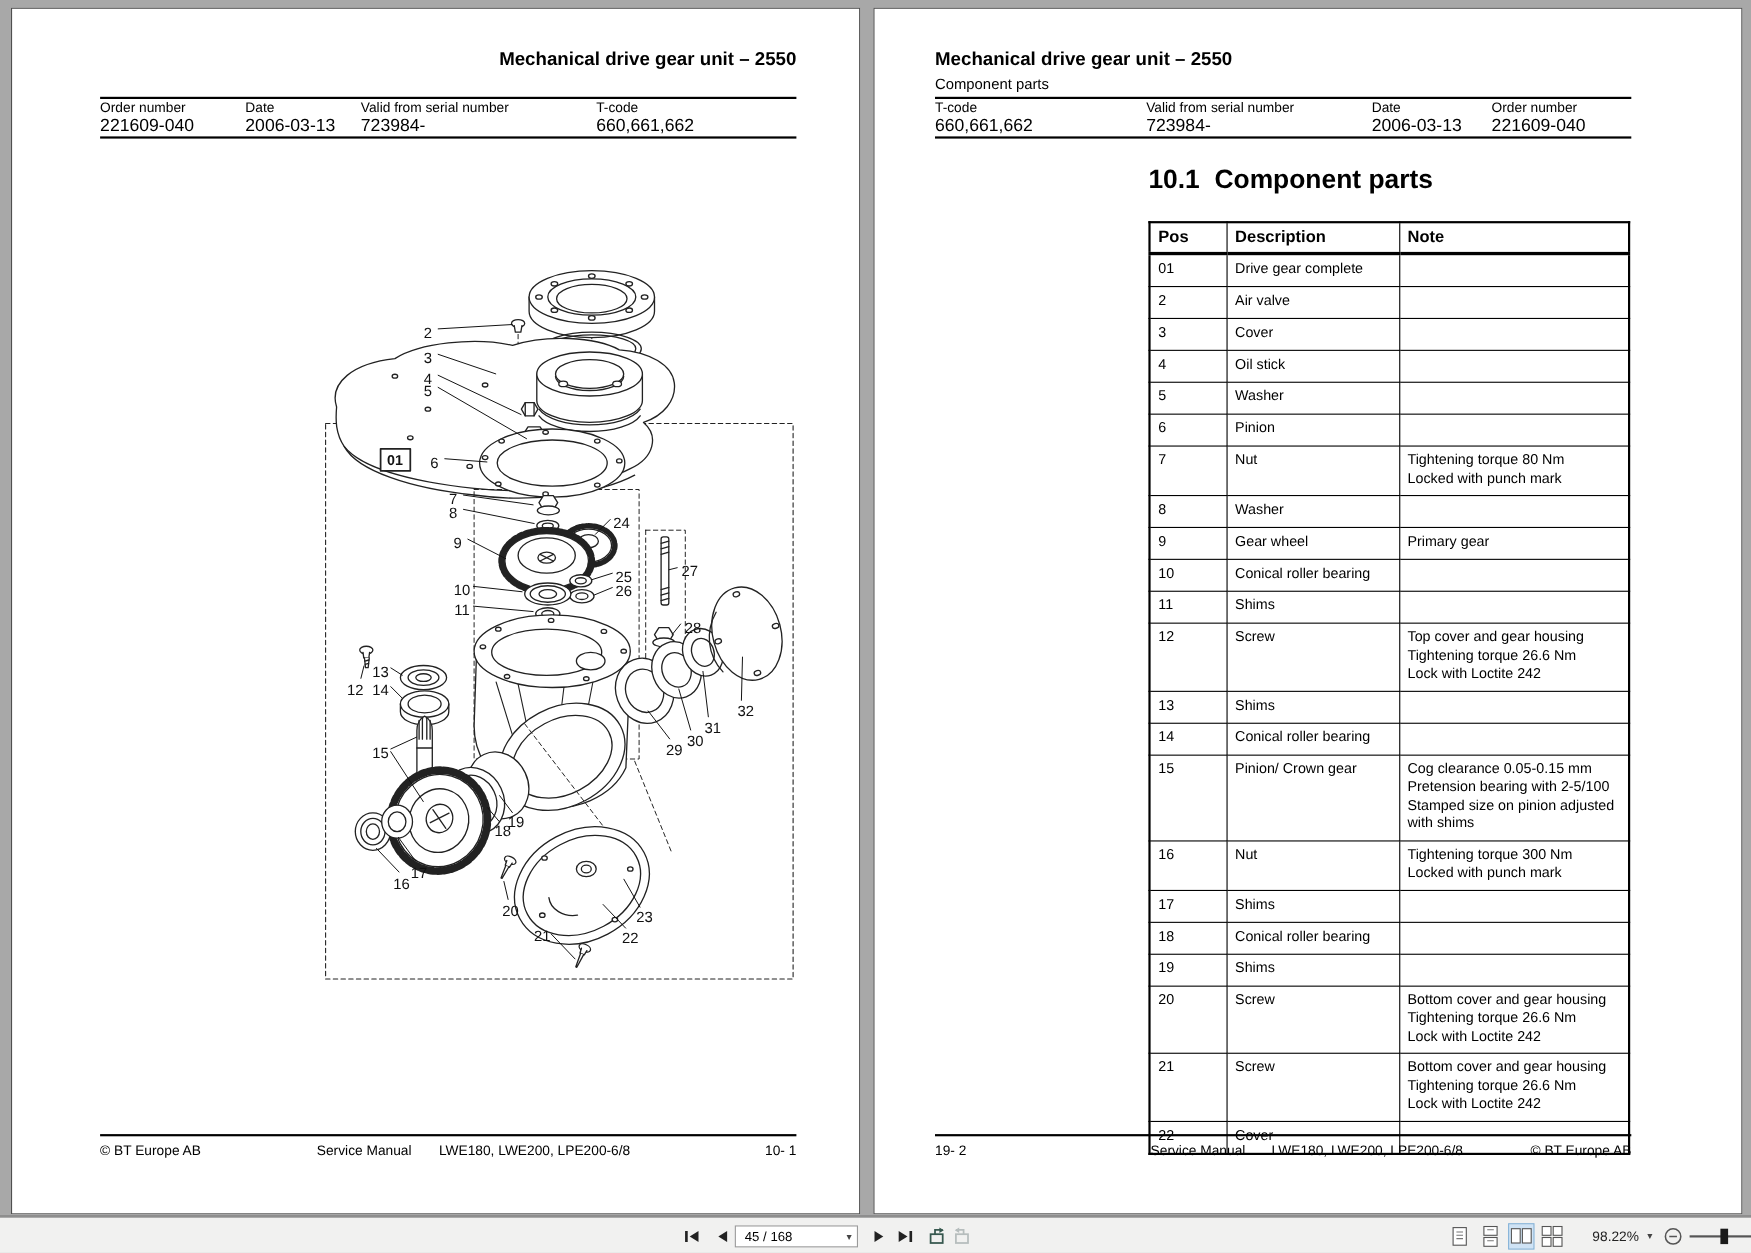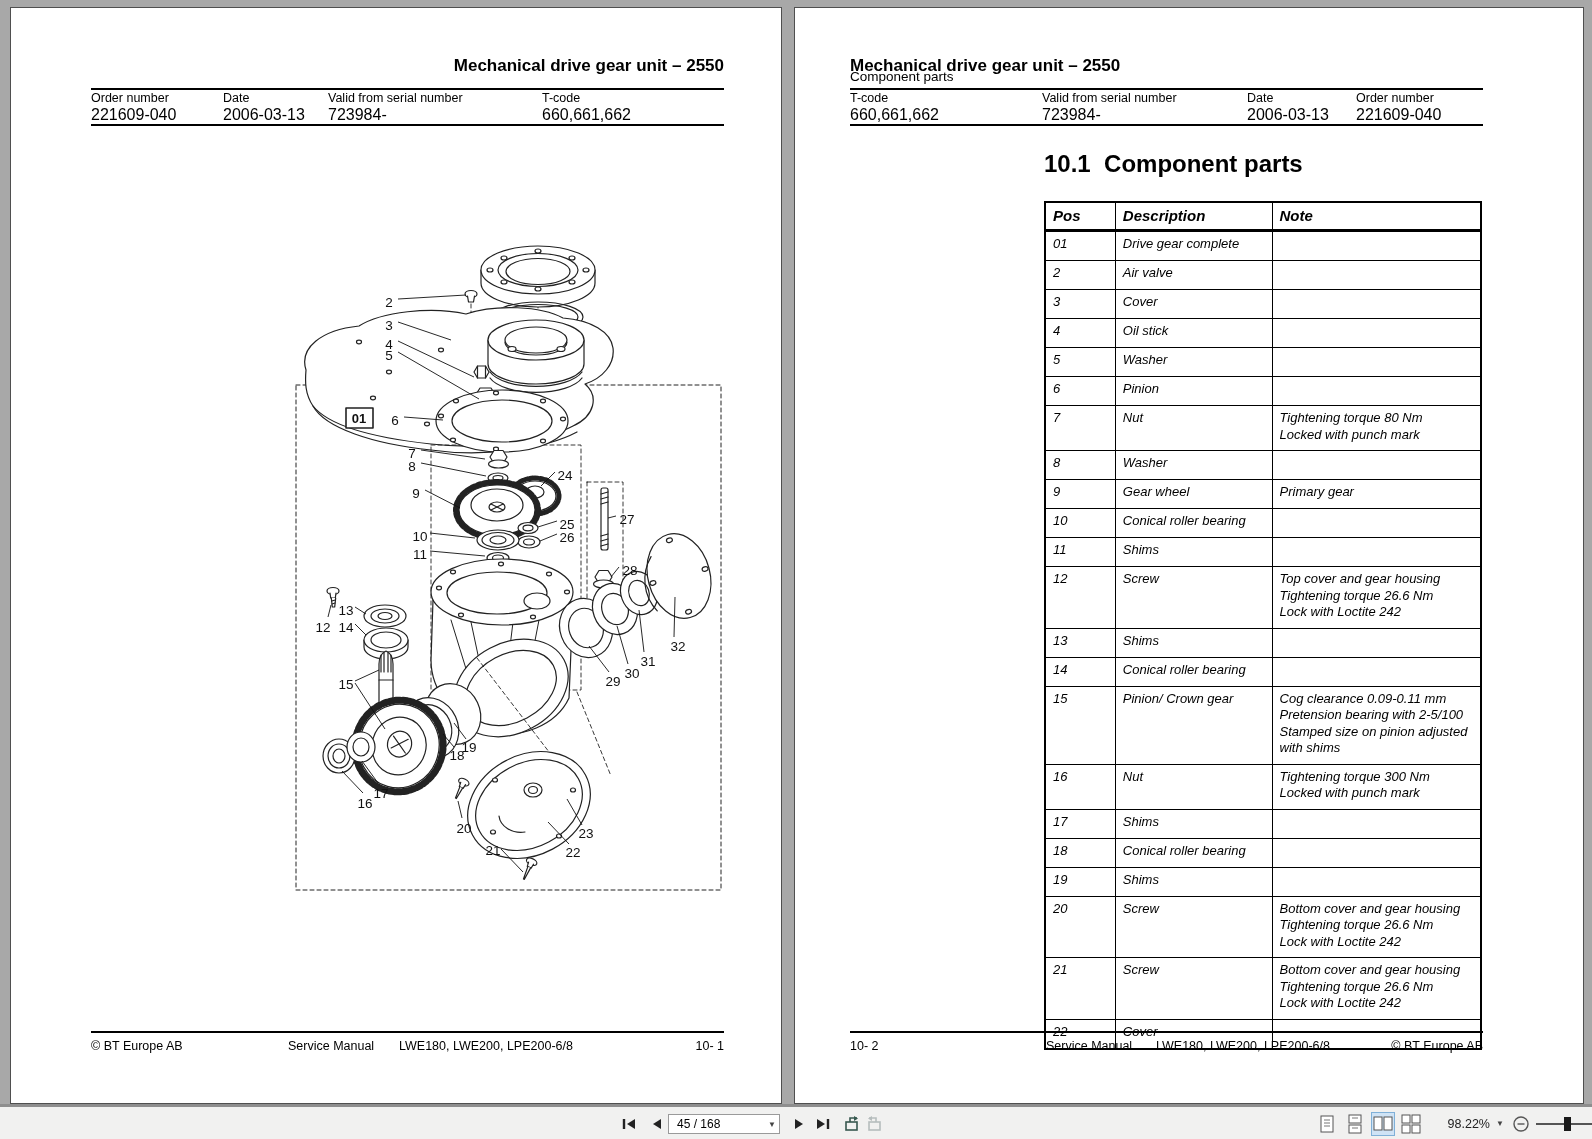--- a/index.html
+++ b/index.html
@@ -10,38 +10,38 @@
     -webkit-font-smoothing:antialiased;
   }
   .page{
     position:absolute;top:7px;height:1097px;background:#fff;
     border:1px solid #4f4f4f;box-sizing:border-box;
   }
   #page-l{left:10px;width:772px;}
   #page-r{left:794px;width:790px;}
   .content{position:absolute;left:80px;top:0;width:633px;height:100%;}
   #page-r .content{left:55px;width:633px;}
-  .hdr-title{position:absolute;top:36px;left:0;width:100%;font-size:17px;font-weight:bold;margin-top:12px;}
+  .hdr-title{position:absolute;top:36px;left:0;width:100%;font-size:17px;font-weight:bold;}
   .ta-r{text-align:right;}
   .hdr-sub{position:absolute;top:61px;left:0;font-size:13.5px;}
   .rule{position:absolute;left:0;width:100%;background:#000;}
   .rule-a{top:80px;height:1.5px;}
   .rule-b{top:116px;height:2px;}
   .rule-f{top:1023px;height:1.5px;}
   .info-label{position:absolute;top:83px;font-size:12.5px;font-weight:normal;}
   .info-value{position:absolute;top:98px;font-size:16px;}
   .sec-title{position:absolute;font-size:24px;font-weight:bold;line-height:30px;white-space:pre-wrap;}
   #page-l .sec-title{top:141px;left:193px;width:410px;}
   #page-r .sec-title{top:141px;left:194px;width:430px;}
   .footer-item{position:absolute;top:1031px;font-size:12.5px;}
   
   .parts-table{
     position:absolute;top:193px;left:194px;width:438px;
     border-collapse:collapse;table-layout:fixed;
-    border:2px solid #000;font-size:13px;font-style:italic;
+    border:2px solid #000;font-size:13px;
   }
   .parts-table th{
     border:1px solid #000;border-bottom:3px solid #000;
     text-align:left;font-size:15px;padding:4px 7px 5px;
   }
   .parts-table td{
     border:1px solid #000;vertical-align:top;
     padding:4px 7px 7px;height:17px;line-height:16.5px;
   }
   
@@ -530,21 +530,21 @@
           </tr>
           <tr>
             <td>14</td>
             <td>Conical roller bearing</td>
             <td></td>
           </tr>
           <tr>
             <td>15</td>
             <td>Pinion/ Crown gear</td>
             <td>
-              <div>Cog clearance 0.09-0.11 mm</div>
+              <div>Cog clearance 0.05-0.15 mm</div>
               <div>Pretension bearing with 2-5/100</div>
               <div>Stamped size on pinion adjusted with shims</div>
             </td>
           </tr>
           <tr>
             <td>16</td>
             <td>Nut</td>
             <td>
               <div>Tightening torque 300 Nm</div>
               <div>Locked with punch mark</div>
@@ -585,21 +585,21 @@
           </tr>
           <tr>
             <td>22</td>
             <td>Cover</td>
             <td></td>
           </tr>
         </tbody>
     </table>
 
     <div class="rule rule-f"></div>
-    <div class="footer-item" style="left:0">10- 2</div>
+    <div class="footer-item" style="left:0">19- 2</div>
     <div class="footer-item" style="left:196px">Service Manual</div>
     <div class="footer-item" style="left:306px">LWE180, LWE200, LPE200-6/8</div>
     <div class="footer-item" style="right:0">© BT Europe AB</div>
   </div>
 </div>
 
 <div id="toolbar">
   <div class="tbtn" style="left:618px">
     <svg width="16" height="12">
         <path d="M3,1 v10" stroke="#222" stroke-width="2.4"></path>

